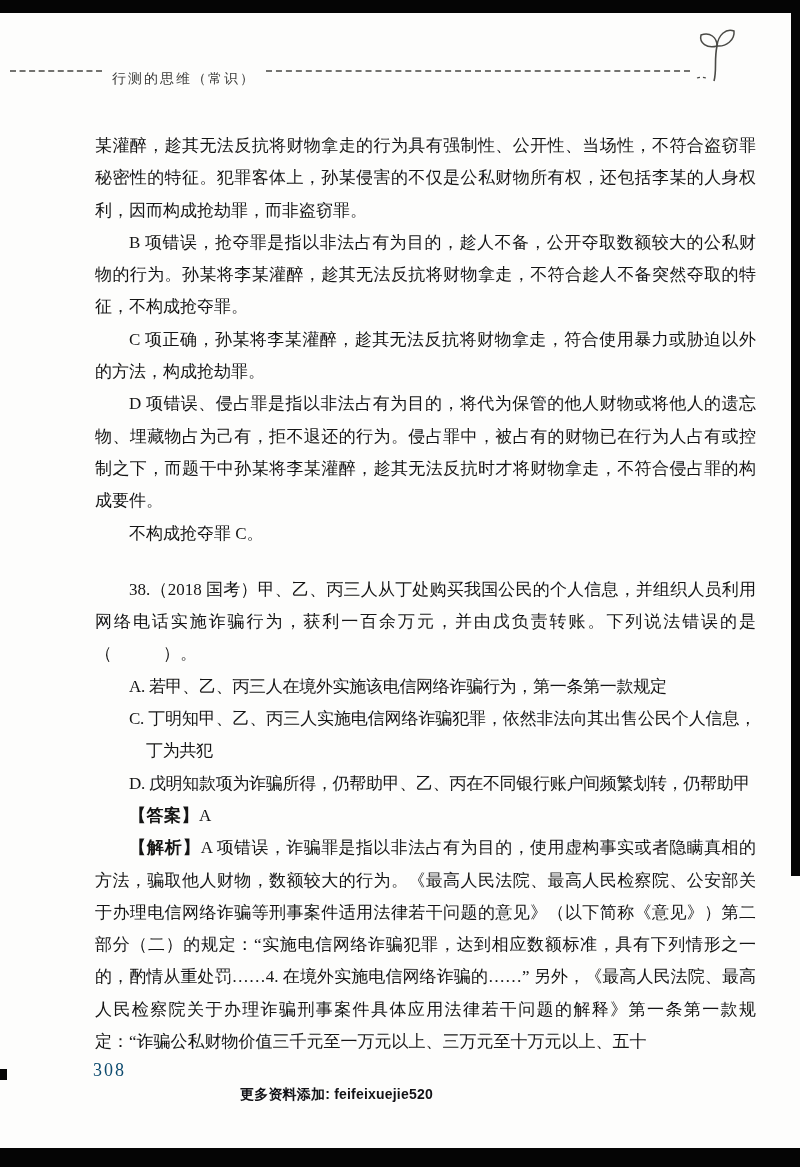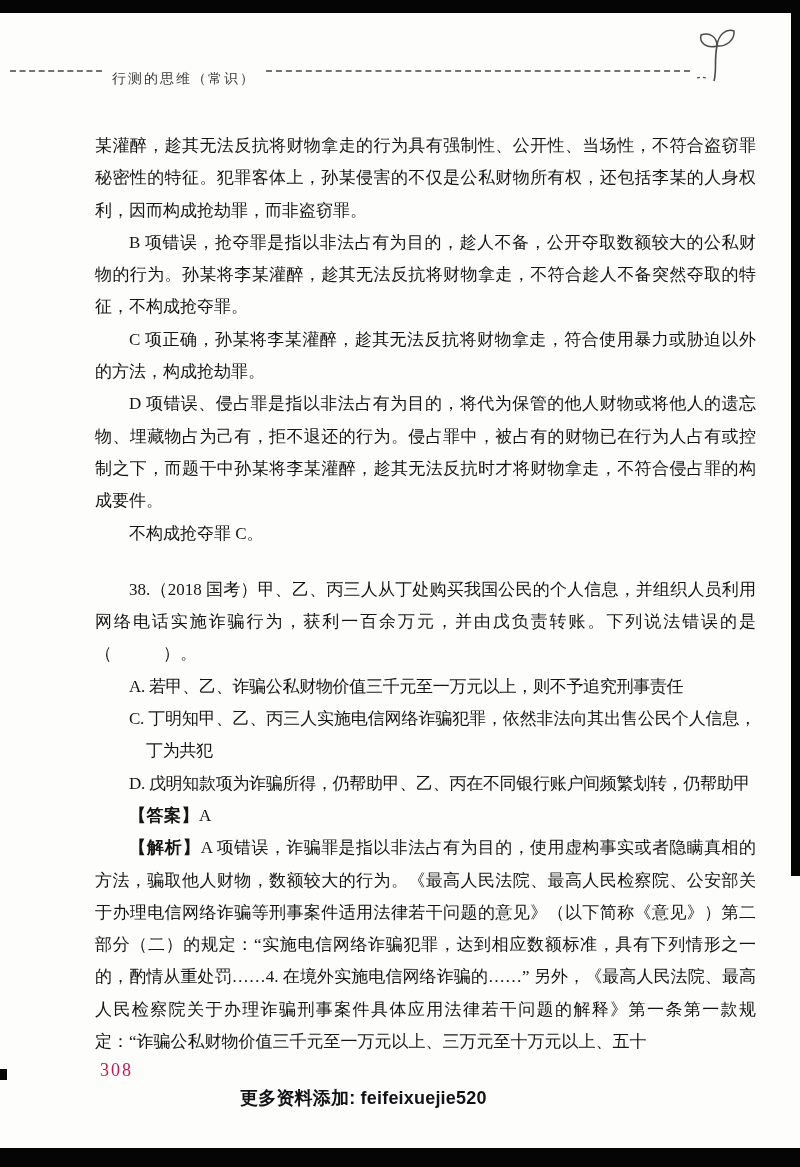--- a/index.html
+++ b/index.html
@@ -45,26 +45,26 @@
   p.continuation { text-indent: 0; }
   .question-block { margin-top: 24px; }
   .option {
     margin-left: 3em; text-indent: -1em; letter-spacing: -0.3px;
     text-align: justify;
   }
   .bracket-label { font-weight: bold; letter-spacing: 0.5px; margin-top: 9px; }
 
   
   .page-number {
-    position: absolute; left: 100px; top: 1060px;
-    font-size: 18px; color: #be185d; letter-spacing: 2px;
+    position: absolute; left: 93px; top: 1060px;
+    font-size: 18px; color: #0c4a6e; letter-spacing: 2px;
   }
   .watermark {
     position: absolute; left: 240px; top: 1086px;
-    font-size: 18px; font-weight: bold; color: #121216;
+    font-size: 14px; font-weight: bold; color: #121216;
     font-family: "Liberation Sans", "DejaVu Sans", sans-serif;
     letter-spacing: 0.2px;
   }
 </style>
 </head>
 <body>
 
 <div class="scan-bar scan-bar-top"></div>
 <div class="scan-bar scan-bar-right"></div>
 <div class="scan-bar scan-bar-bottom"></div>
@@ -86,21 +86,21 @@
 <main class="page-body">
 
   <p class="continuation">某灌醉，趁其无法反抗将财物拿走的行为具有强制性、公开性、当场性，不符合盗窃罪秘密性的特征。犯罪客体上，孙某侵害的不仅是公私财物所有权，还包括李某的人身权利，因而构成抢劫罪，而非盗窃罪。</p>
   <p>B 项错误，抢夺罪是指以非法占有为目的，趁人不备，公开夺取数额较大的公私财物的行为。孙某将李某灌醉，趁其无法反抗将财物拿走，不符合趁人不备突然夺取的特征，不构成抢夺罪。</p>
   <p>C 项正确，孙某将李某灌醉，趁其无法反抗将财物拿走，符合使用暴力或胁迫以外的方法，构成抢劫罪。</p>
   <p>D 项错误、侵占罪是指以非法占有为目的，将代为保管的他人财物或将他人的遗忘物、埋藏物占为己有，拒不退还的行为。侵占罪中，被占有的财物已在行为人占有或控制之下，而题干中孙某将李某灌醉，趁其无法反抗时才将财物拿走，不符合侵占罪的构成要件。</p>
   <p>不构成抢夺罪 C。</p>
 
   <div class="question-block">
     <p class="question-stem">38.（2018 国考）甲、乙、丙三人从丁处购买我国公民的个人信息，并组织人员利用网络电话实施诈骗行为，获利一百余万元，并由戊负责转账。下列说法错误的是（　　　）。</p>
-    <div class="option">A. 若甲、乙、诈骗公私财物价值三千元至一万元以上，则不予追究刑事责任</div>
+    <div class="option">A. 若甲、乙、丙三人在境外实施该电信网络诈骗行为，第一条第一款规定</div>
     <div class="option">C. 丁明知甲、乙、丙三人实施电信网络诈骗犯罪，依然非法向其出售公民个人信息，丁为共犯</div>
     <div class="option">D. 戊明知款项为诈骗所得，仍帮助甲、乙、丙在不同银行账户间频繁划转，仍帮助甲</div>
   </div>
 
   <p class="answer-line"><span class="bracket-label">【答案】</span><span>A</span></p>
 
   <p class="analysis"><span class="bracket-label">【解析】</span><span>A 项错误，诈骗罪是指以非法占有为目的，使用虚构事实或者隐瞒真相的方法，骗取他人财物，数额较大的行为。《最高人民法院、最高人民检察院、公安部关于办理电信网络诈骗等刑事案件适用法律若干问题的意见》（以下简称《意见》）第二部分（二）的规定：“实施电信网络诈骗犯罪，达到相应数额标准，具有下列情形之一的，酌情从重处罚……4. 在境外实施电信网络诈骗的……” 另外，《最高人民法院、最高人民检察院关于办理诈骗刑事案件具体应用法律若干问题的解释》第一条第一款规定：“诈骗公私财物价值三千元至一万元以上、三万元至十万元以上、五十</span></p>
 
 </main>
 

